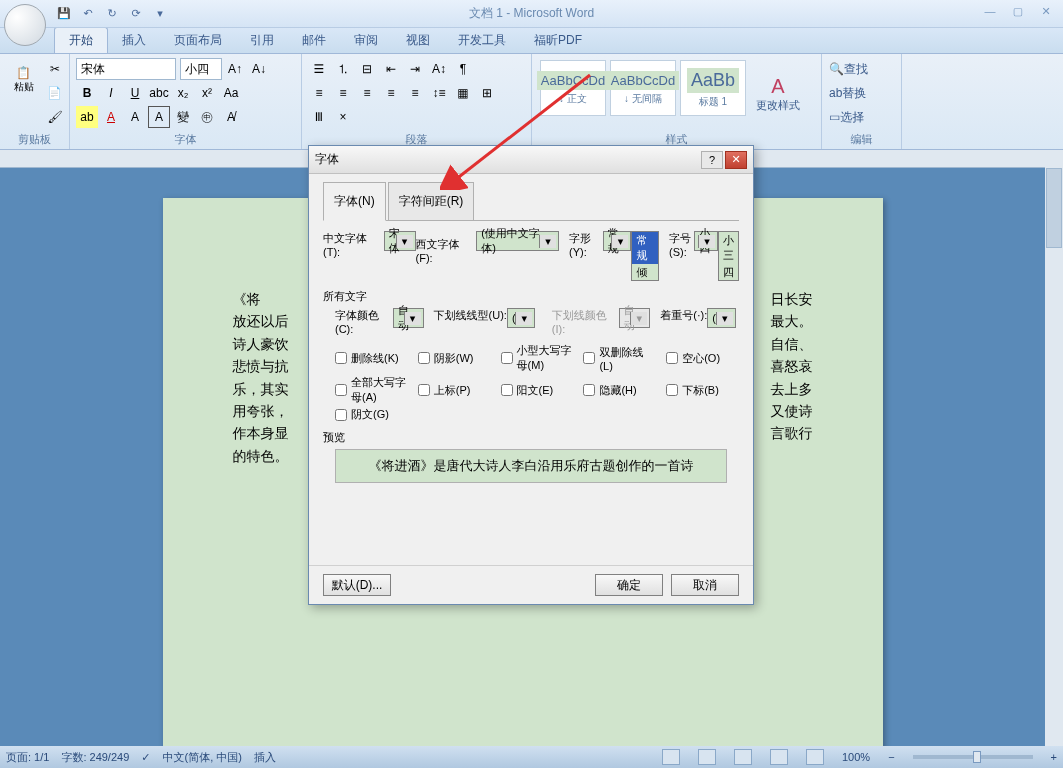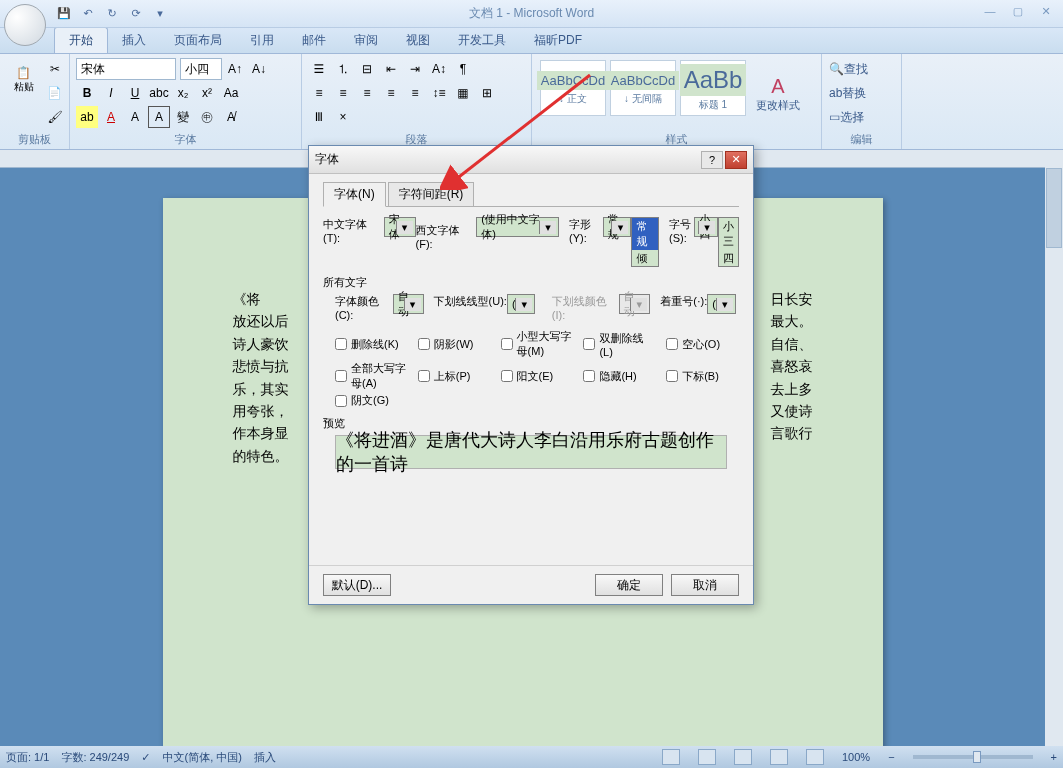--- a/index.html
+++ b/index.html
@@ -56,38 +56,38 @@
 
 .dialog { position: absolute; left: 308px; top: 145px; width: 446px; height: 460px; background: #f0f0f0; border: 1px solid #6a8ab0; box-shadow: 3px 3px 10px rgba(0,0,0,0.3); z-index: 100; }
 .dlg-title { height: 28px; background: linear-gradient(to bottom, #f8f8f8, #e0e0e0); display: flex; align-items: center; padding: 0 6px; border-bottom: 1px solid #c0c0c0; }
 .dlg-title-text { font-size: 12px; color: #000; }
 .dlg-title-btns { margin-left: auto; display: flex; gap: 2px; }
 .dlg-help { width: 22px; height: 18px; background: #e8e8e8; border: 1px solid #b0b0b0; font-size: 11px; display: flex; align-items: center; justify-content: center; cursor: pointer; }
 .dlg-close { width: 22px; height: 18px; background: linear-gradient(to bottom, #e07060, #c04030); border: 1px solid #a03020; color: #fff; font-size: 11px; display: flex; align-items: center; justify-content: center; cursor: pointer; }
 
 .dlg-body { padding: 8px 14px; }
 .dlg-tabs { display: flex; border-bottom: 1px solid #b0b0b0; margin-bottom: 10px; }
-.dlg-tab { padding: 3px 10px; font-size: 12px; border: 1px solid #b0b0b0; background: #e8e8e8; margin-right: 2px; margin-bottom: -1px; cursor: pointer; }
+.dlg-tab { padding: 10px 10px; font-size: 12px; border: 1px solid #b0b0b0; background: #e8e8e8; margin-right: 2px; margin-bottom: -1px; cursor: pointer; }
 .dlg-tab.active { background: #f0f0f0; border-bottom: 1px solid #f0f0f0; }
 
 .dlg-row { display: flex; gap: 10px; margin-bottom: 6px; }
 .dlg-field { display: flex; }
 .dlg-label { font-size: 11px; margin-bottom: 2px; }
 .dlg-combo { height: 20px; border: 1px solid #808080; background: #d0e4cc; font-size: 11px; padding: 0 4px; display: flex; align-items: center; position: relative; }
 .dlg-combo::after { content: "▾"; position: absolute; right: 2px; width: 16px; text-align: center; background: #e0e0e0; border-left: 1px solid #808080; }
 .dlg-list { border: 1px solid #808080; background: #d0e4cc; font-size: 11px; overflow: hidden; }
 .dlg-list-item { padding: 1px 4px; }
 .dlg-list-item.sel { background: #3060c0; color: #fff; }
 
 .dlg-section { font-size: 11px; margin: 8px 0 4px; }
 .dlg-checks { display: grid; grid-template-columns: repeat(5, 1fr); gap: 2px 10px; font-size: 11px; padding-left: 12px; }
 .dlg-check { display: flex; align-items: center; gap: 4px; }
 .dlg-check input { width: 12px; height: 12px; }
 
-.dlg-preview { border: 1px solid #b0b0b0; background: #d0e4cc; height: 34px; display: flex; align-items: center; justify-content: center; font-size: 18px; font-family: SimSun, serif; margin: 4px 12px; }
+.dlg-preview { border: 1px solid #b0b0b0; background: #d0e4cc; height: 34px; display: flex; align-items: center; justify-content: center; font-size: 13px; font-family: SimSun, serif; margin: 4px 12px; }
 
 .dlg-buttons { display: flex; gap: 8px; padding: 8px 14px; justify-content: flex-end; border-top: 1px solid #d0d0d0; position: absolute; bottom: 0; left: 0; right: 0; }
 .dlg-btn { min-width: 68px; height: 22px; border: 1px solid #808080; background: linear-gradient(to bottom, #f8f8f8, #e0e0e0); font-size: 12px; cursor: pointer; }
 .dlg-btn.default-left { margin-right: auto; }
 
 
 .arrow { position: absolute; left: 440px; top: 70px; width: 160px; height: 120px; z-index: 200; pointer-events: none; }
 </style>
 </head>
 <body>
@@ -208,21 +208,21 @@
       <div class="style-gallery">
         <div class="style-item">
           <div class="style-preview">AaBbCcDd</div>
           <div class="style-name">↓ 正文</div>
         </div>
         <div class="style-item">
           <div class="style-preview">AaBbCcDd</div>
           <div class="style-name">↓ 无间隔</div>
         </div>
         <div class="style-item">
-          <div class="style-preview" style="font-size:24px">AaBb</div>
+          <div class="style-preview" style="font-size:18px">AaBb</div>
           <div class="style-name">标题 1</div>
         </div>
       </div>
       <div class="col" style="align-items:center;justify-content:center;padding:0 6px">
         <div style="font-size:11px;text-align:center;color:#3a5a8a">
           <div style="font-size:20px;color:#c04060">A</div>
           <span>更改样式</span>
         </div>
       </div>
     </div>

